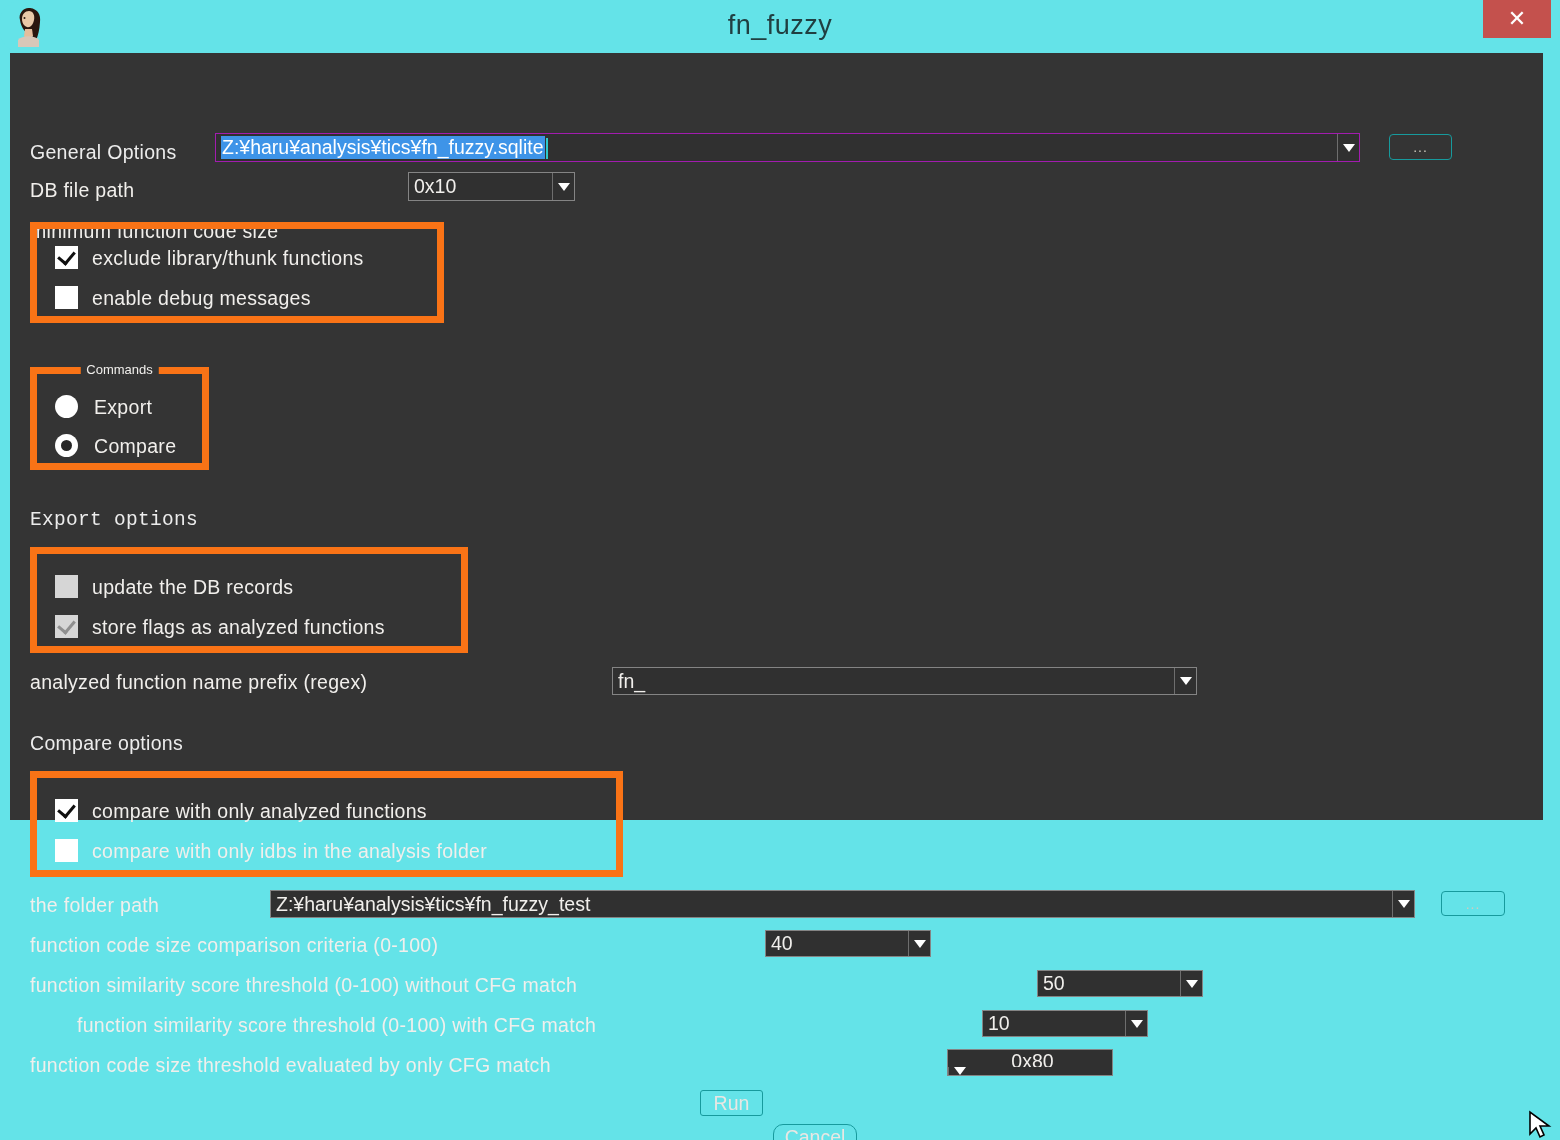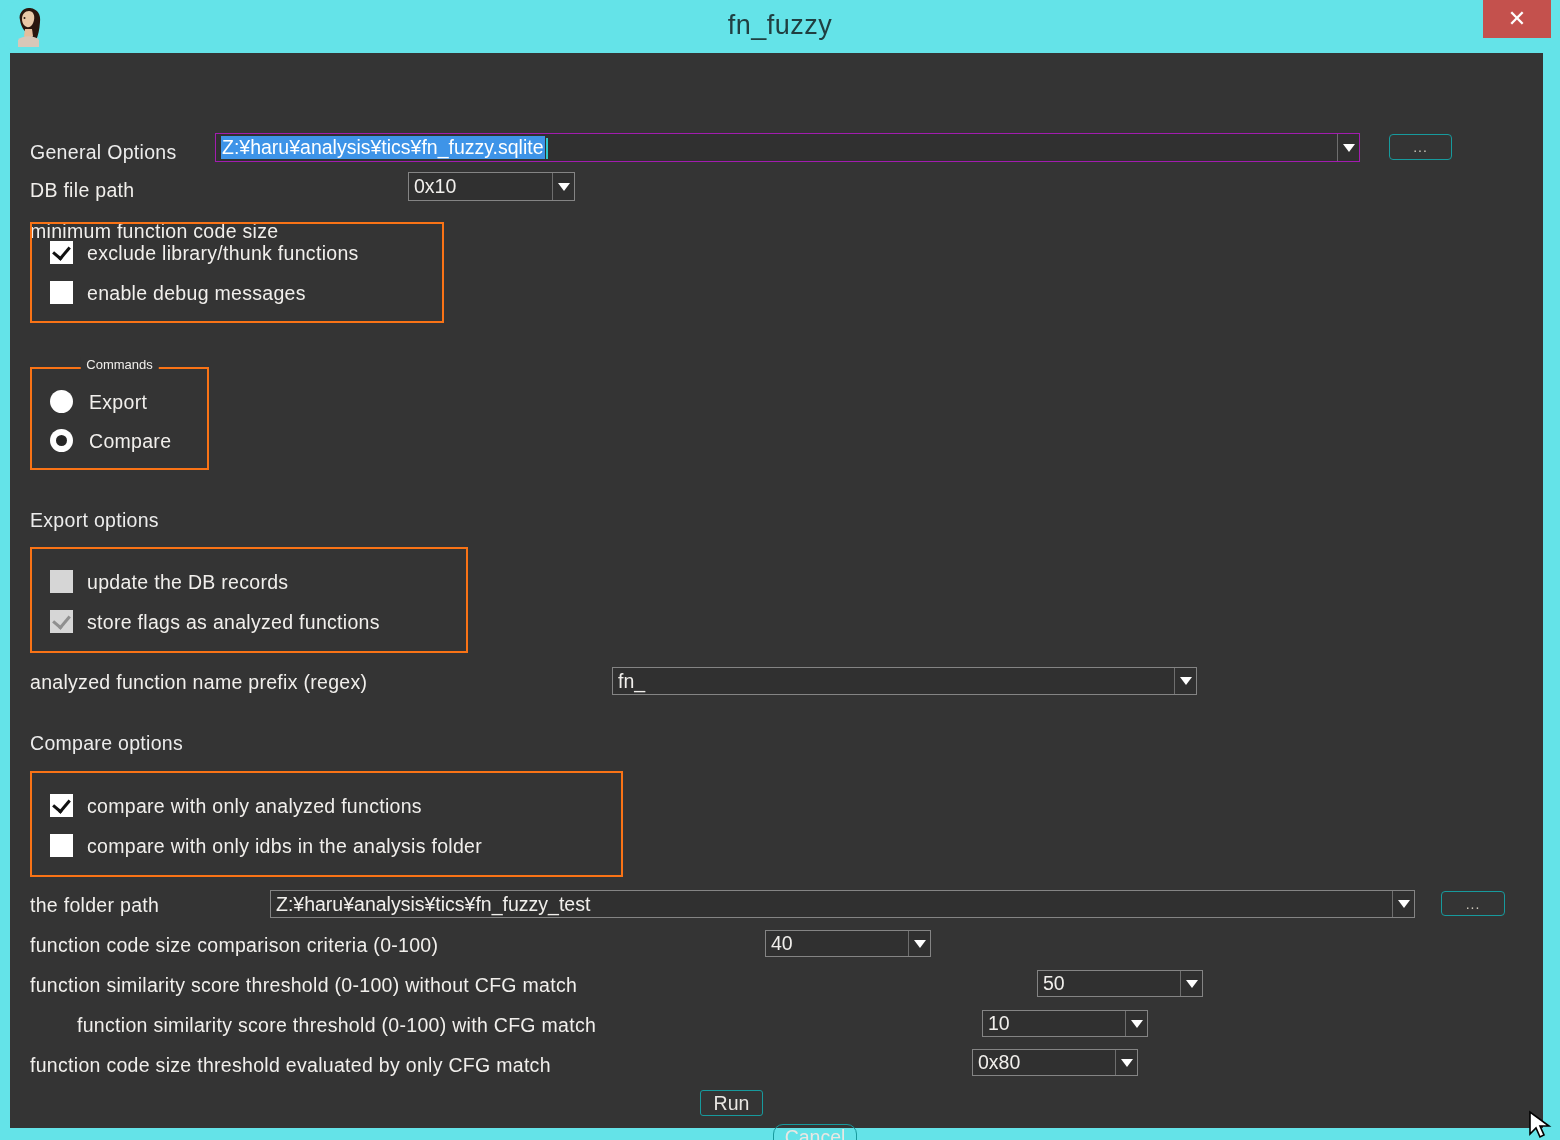--- a/index.html
+++ b/index.html
@@ -17,27 +17,27 @@
     position:absolute; left:0; top:10px; width:1560px; text-align:center;
     font-size:27px; color:#203f41; letter-spacing:0.5px;
   }
   .close-btn {
     position:absolute; left:1483px; top:0; width:68px; height:38px;
     background:#c4514d; color:#ffffff; font-size:22px; line-height:38px;
     text-align:center; cursor:default; border:none;
   }
   
   .dialog {
-    position:absolute; left:10px; top:53px; width:1533px; height:1075px;
+    position:absolute; left:10px; top:53px; width:1533px; height:767px;
     background:#343434; color:#f1efec;
   }
   .lbl { position:absolute; font-size:19.5px; color:#f1efec; letter-spacing:0.3px; white-space:nowrap; }
   .section { color:#ececec; }
   
-  .groupbox { position:absolute; border:2px solid #f97316; }
+  .groupbox { position:absolute; border:7px solid #f97316; }
   .legend {
     position:absolute; top:-12px; left:50%; transform:translateX(-50%);
     background:#343434; padding:0 6px; font-size:13px; color:#f1efec; white-space:nowrap;
   }
   
   .checkbox { position:absolute; width:23px; height:23px; background:#ffffff; }
   .checkbox.on::after {
     content:""; position:absolute; left:6px; top:2px; width:8px; height:13px;
     border-right:3.5px solid #101010; border-bottom:3.5px solid #101010; transform:rotate(40deg);
   }
@@ -117,21 +117,21 @@
   </div>
 
   <div class="groupbox" style="left:20px; top:314px; width:179px; height:103px;">
     <span class="legend">Commands</span>
     <span class="radio" style="left:18px; top:21px;"></span>
     <span class="lbl" style="left:57px; top:22px;">Export</span>
     <span class="radio on" style="left:18px; top:60px;"></span>
     <span class="lbl" style="left:57px; top:61px;">Compare</span>
   </div>
 
-  <div class="lbl section" style="left:20px; top:456px;">Export options</div>
+  <div class="lbl section" style="left:20px; top:456px;font-family:Liberation Mono, monospace;">Export options</div>
 
   <div class="groupbox" style="left:20px; top:494px; width:438px; height:106px;padding-left:16px;">
     <span class="checkbox disabled" style="left:18px; top:21px;"></span>
     <span class="lbl" style="left:55px; top:22px;">update the DB records</span>
     <span class="checkbox disabled on" style="left:18px; top:61px;"></span>
     <span class="lbl" style="left:55px; top:62px;">store flags as analyzed functions</span>
   </div>
 
   <div class="lbl" style="left:20px; top:618px;">analyzed function name prefix (regex)</div>
   <div class="combo" style="left:602px; top:614px; width:585px; height:28px;">
@@ -177,21 +177,21 @@
 
   <div class="lbl" style="left:20px; top:961px;margin-left:47px;">function similarity score threshold (0-100) with CFG match</div>
   <div class="combo" style="left:972px; top:957px; width:166px; height:27px;">
     <span class="combo-text">10</span>
     <span class="combo-arrow">
         <span class="tri"></span>
       </span>
   </div>
 
   <div class="lbl" style="left:20px; top:1001px;">function code size threshold evaluated by only CFG match</div>
-  <div class="combo" style="left:962px; top:996px; width:166px; height:27px;">
+  <div class="combo" style="left:937px; top:996px; width:166px; height:27px;flex-direction:column;">
     <span class="combo-text">0x80</span>
     <span class="combo-arrow">
         <span class="tri"></span>
       </span>
   </div>
 
   <button class="btn" style="left:690px; top:1037px; width:63px; height:26px;">Run</button>
   <button class="btn" style="left:763px; top:1071px; width:84px; height:26px;border-radius:10px;">Cancel</button>
 </div>
 

